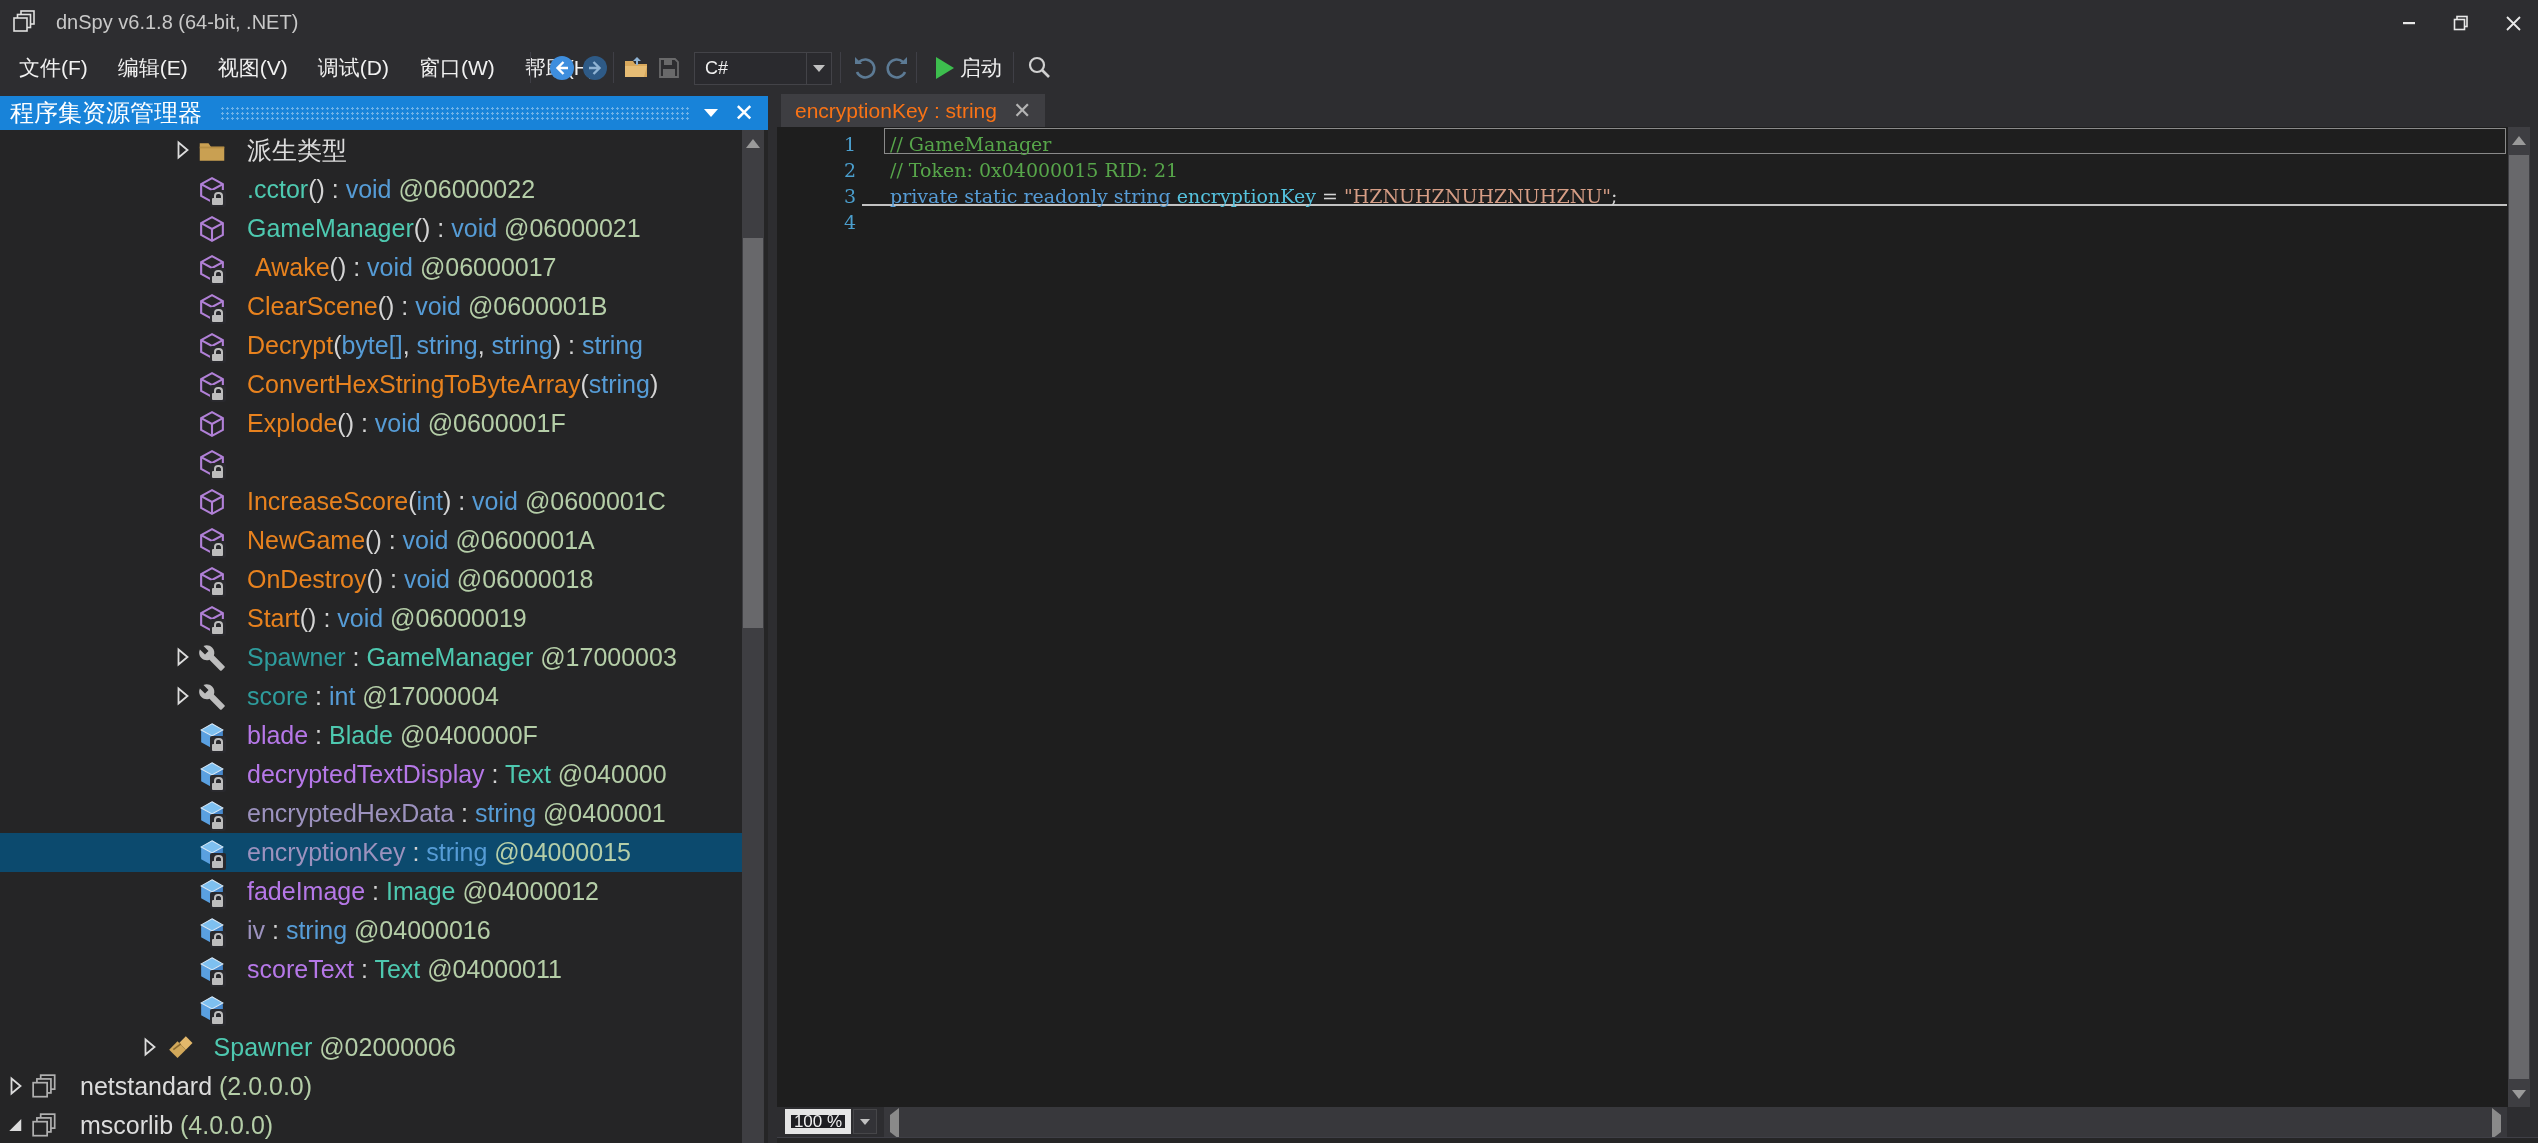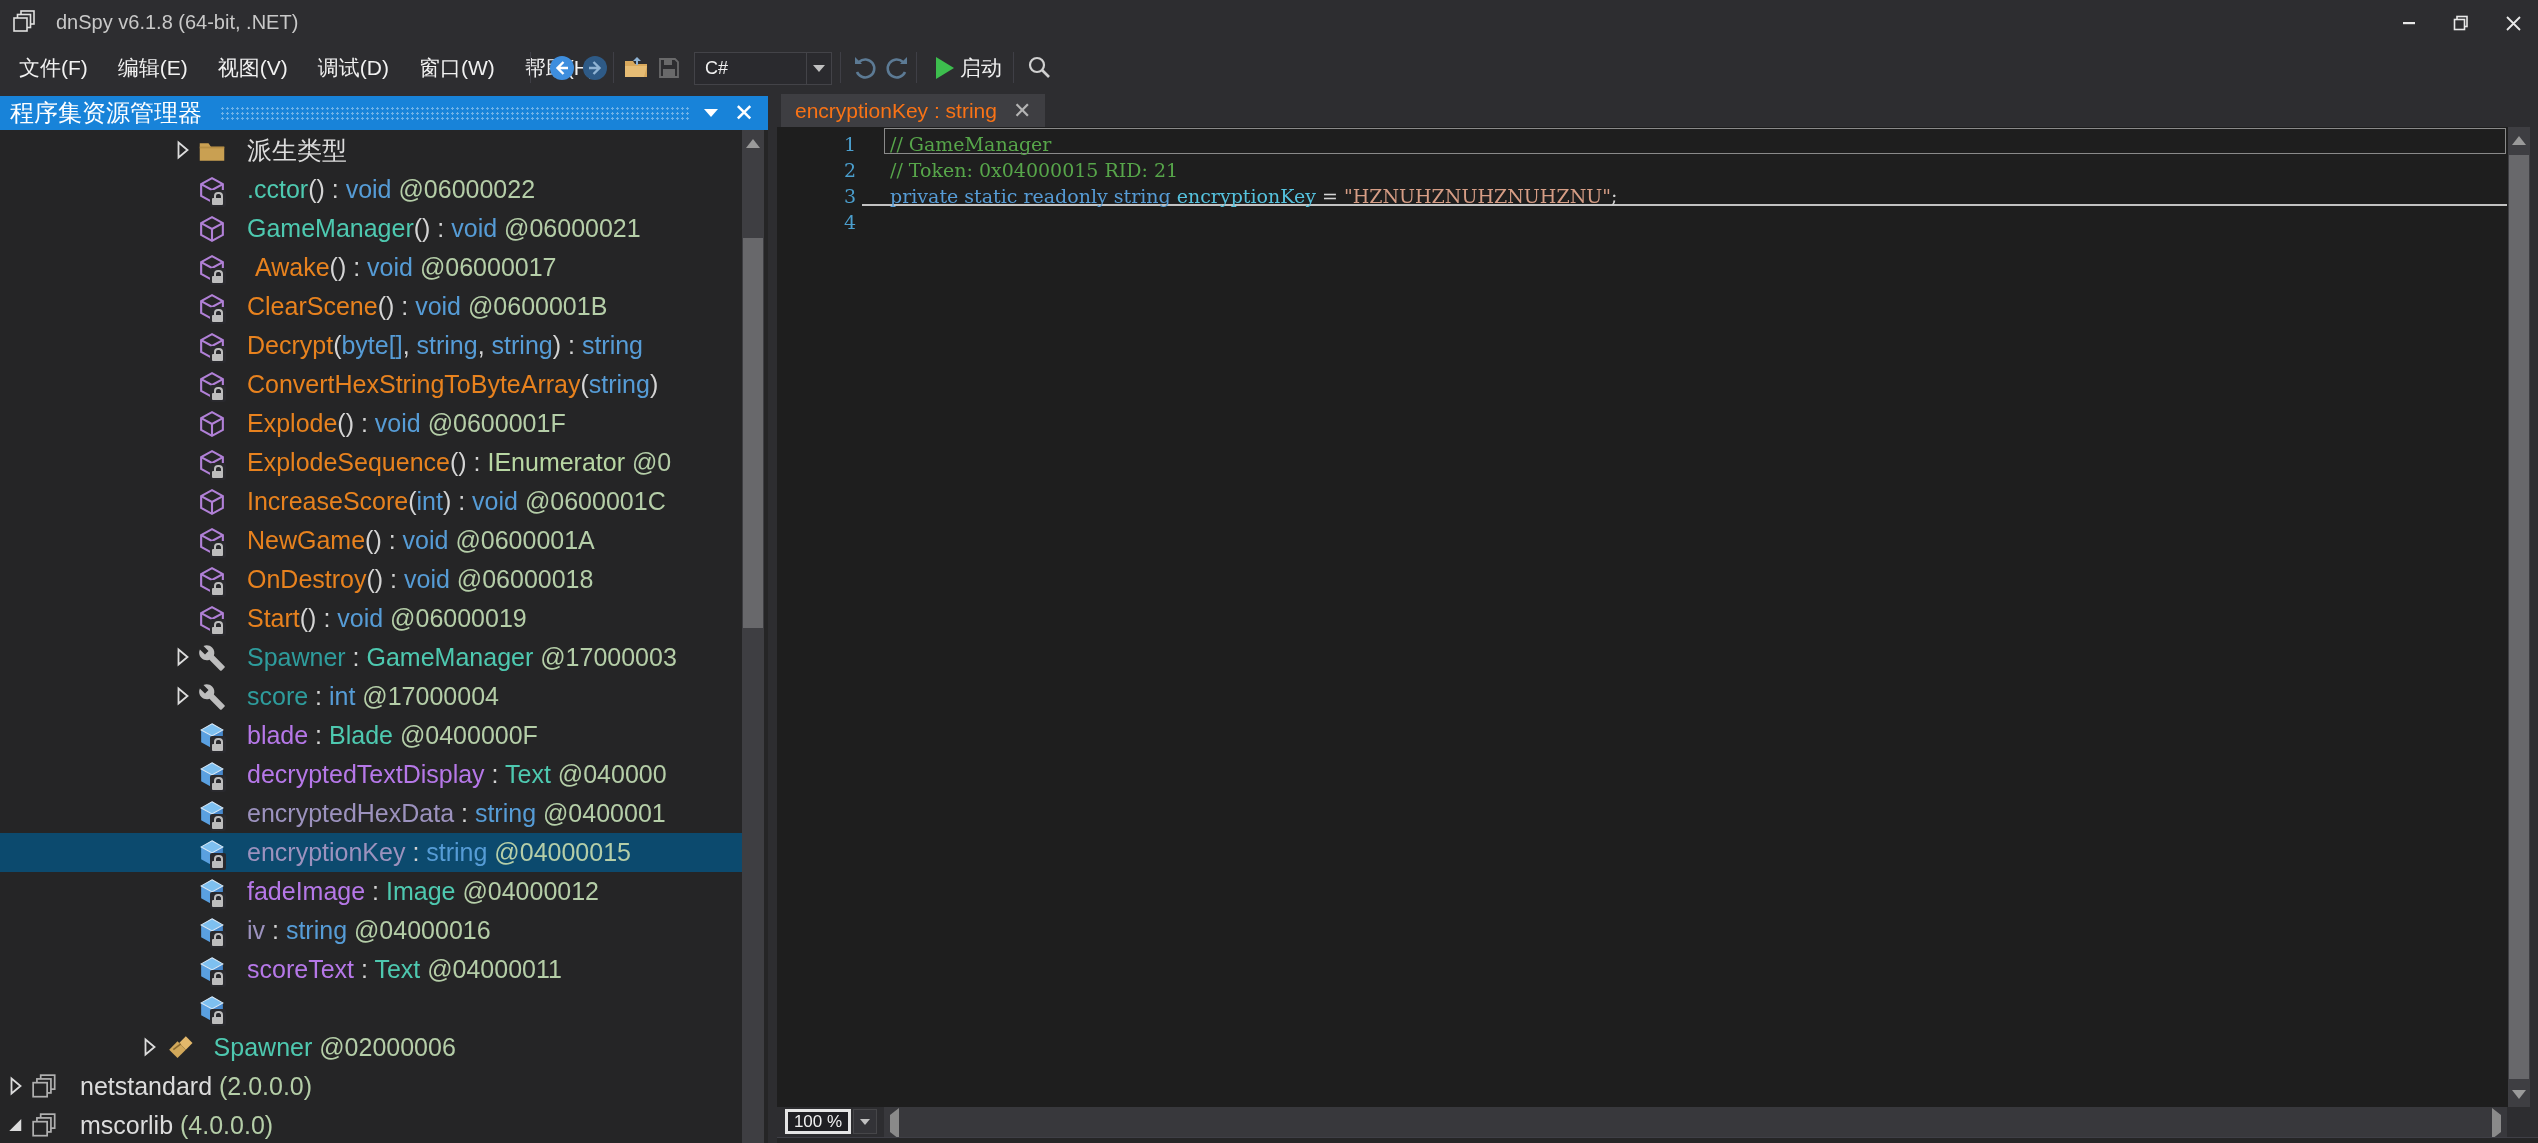--- a/index.html
+++ b/index.html
@@ -71,21 +71,21 @@
   .e-comment{color:#57a64a}.e-keyword{color:#569cd6}.e-field{color:#55c3df}
   .e-string{color:#d69d85}.e-punct{color:#d4d4d4}
   #line1-box{left:107px;top:1px;width:1622px;height:26px;border:1px solid #8a8a8a;box-sizing:border-box;}
   #member-underline{left:85px;top:77px;width:1645px;height:2px;background:#c2c2c2;}
   #ed-scroll{left:2508px;top:127px;width:22px;height:980px;background:#3e3e42;}
   #ed-scroll .arrow-top{position:absolute;left:0;top:5px;width:22px;height:16px;display:flex;align-items:center;justify-content:center;}
   #ed-scroll .arrow-bot{position:absolute;left:0;bottom:5px;width:22px;height:16px;display:flex;align-items:center;justify-content:center;}
   #ed-thumb{position:absolute;left:1px;top:28px;width:20px;height:924px;background:#68686b;}
   
   #ed-bottom{left:777px;top:1107px;width:1753px;height:30px;background:#2d2d30;}
-  #zoom-box{position:absolute;left:8px;top:2px;width:66px;height:25px;background:#1f1f23;border:3px solid #e5e5e5;
+  #zoom-box{position:absolute;left:8px;top:2px;width:66px;height:25px;background:#1f1f23;border:6px solid #e5e5e5;
       box-sizing:border-box;display:flex;align-items:center;justify-content:center;font-size:17px;color:#f1f1f1;}
   #zoom-dd{position:absolute;left:76px;top:2px;width:24px;height:25px;background:#333337;border:1px solid #464649;
       box-sizing:border-box;display:flex;align-items:center;justify-content:center;}
   #zoom-dd .caret-down{border-left-width:5px;border-right-width:5px;border-top-width:6px;}
   #h-track{position:absolute;left:107px;top:0;width:1623px;height:30px;background:#38383c;}
   #h-left{position:absolute;left:6px;top:8px;}
   #h-right{position:absolute;right:6px;top:8px;}
   #footer-strip{left:777px;top:1137px;width:1761px;height:6px;background:#252526;border-top:1px solid #3f3f46;box-sizing:border-box;}
   svg{display:block;}
 </style>
@@ -318,21 +318,20 @@
               <g fill="none" stroke="#b180d7" stroke-width="1.2">
                 <path d="M8 1.2 L14.2 4.6 V11.4 L8 14.8 L1.8 11.4 V4.6 Z"></path>
                 <path d="M1.8 4.6 L8 8 L14.2 4.6 M8 8 V14.8"></path>
               </g>
             </svg>
             <span class="lock-chip">
               <span class="lock-shackle"></span>
               <span class="lock-body"></span>
             </span>
           </span>
-          <span class="t-text" style="left: 247px;"><span class="c-orange">ExplodeSequence</span><span class="c-punct">() : </span><span class="c-pale">IEnumerator</span><span class="c-number"> @0</span></span>
         </div>
         <div class="tree-row">
           <span class="t-icon" style="left: 198px;">
             <svg width="28" height="28" viewBox="0 0 16 16">
               <g fill="none" stroke="#b180d7" stroke-width="1.2">
                 <path d="M8 1.2 L14.2 4.6 V11.4 L8 14.8 L1.8 11.4 V4.6 Z"></path>
                 <path d="M1.8 4.6 L8 8 L14.2 4.6 M8 8 V14.8"></path>
               </g>
             </svg>
           </span>

